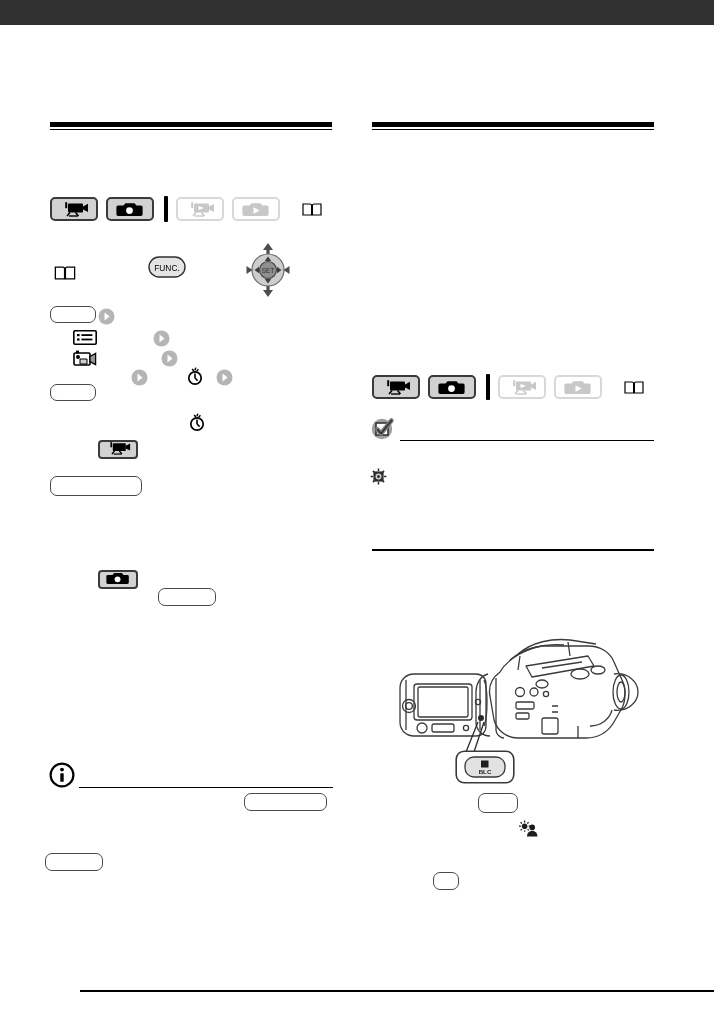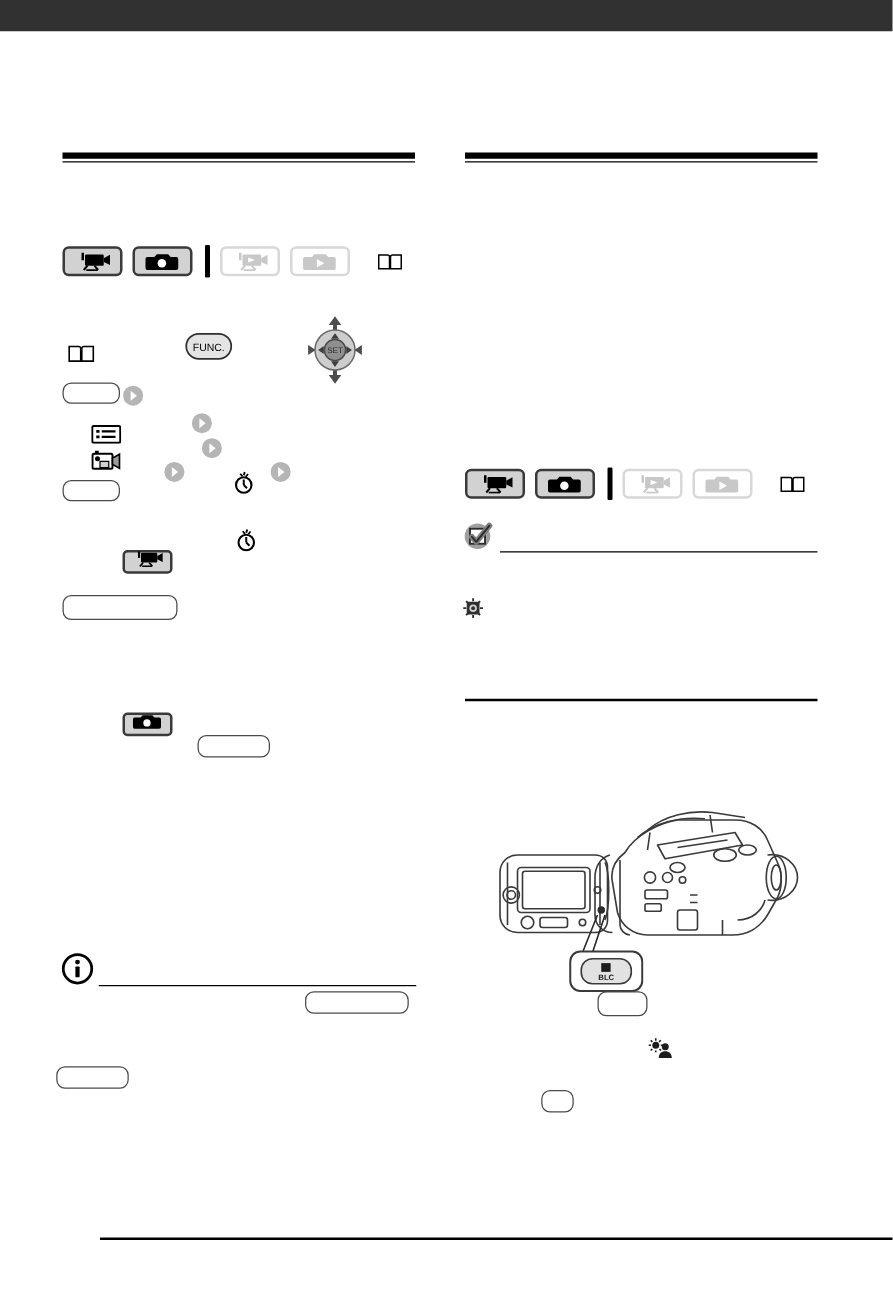--- a/index.html
+++ b/index.html
@@ -45,21 +45,21 @@
   
   .chip{
     position:absolute;box-sizing:border-box;
     border:1.5px solid #4a4a4a;border-radius:7px;background:#fff;
   }
 
   
   .arrowdot{position:absolute;width:17px;height:17px;}
 
   
-  .abs{position:absolute;margin-top:10px;}
+  .abs{position:absolute;}
 
   
   .footer-rule{
     position:absolute;left:80px;top:990px;width:634px;height:2px;background:#000;
   }
 
   
   .stepbadge{
     position:absolute;width:40px;height:19px;border-radius:4px;
     background:#d2d2d2;border:2px solid #3a3a3a;box-sizing:border-box;

